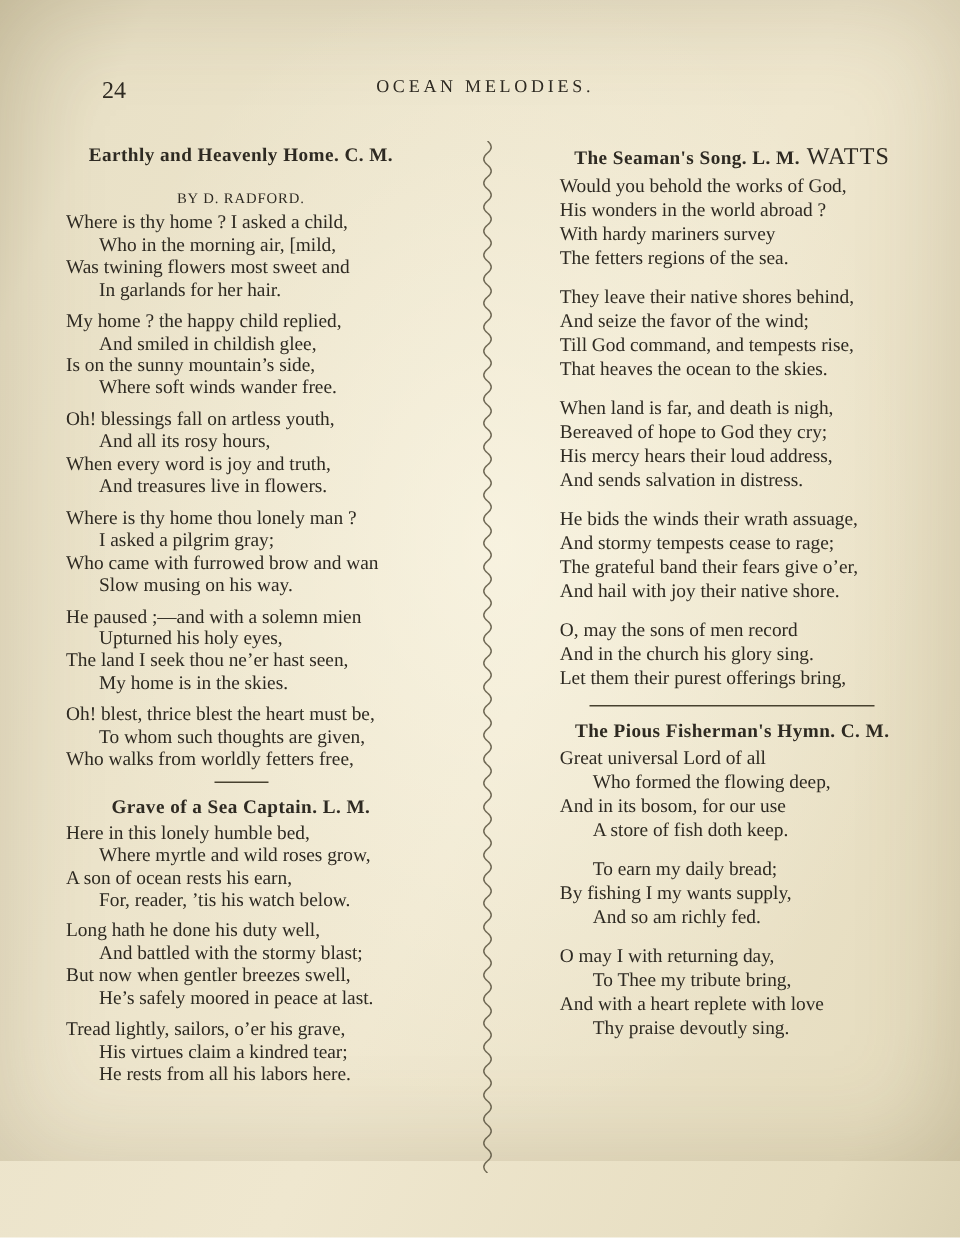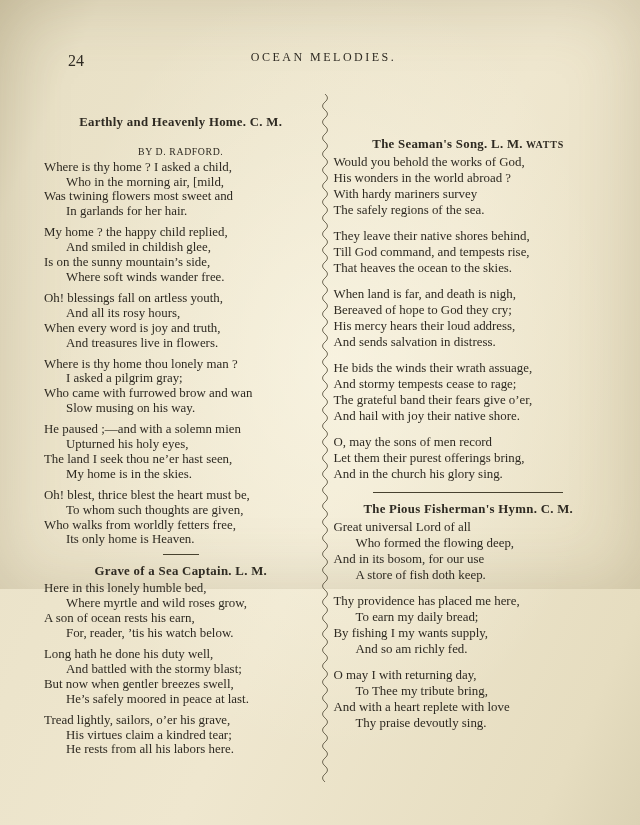--- a/index.html
+++ b/index.html
@@ -12,21 +12,21 @@
     overflow: hidden;
     font-family: "Liberation Serif", "DejaVu Serif", serif;
     color: #2e2a22;
     background:
       radial-gradient(ellipse at 52% 44%, rgba(255,252,238,0.55) 0%, rgba(255,252,238,0) 60%),
       linear-gradient(115deg, #d8cfb2 0%, #e9e1c7 10%, #efe7cf 55%, #e6ddc0 90%, #dbd2b4 100%);
   }
   .page {
     position: relative;
     width: 640px;
-    height: 589px;
+    height: 774px;
     box-sizing: border-box;
     padding: 50px 37px 0 44px;
     box-shadow: inset 0 0 70px rgba(110, 92, 52, 0.22);
   }
   .header {
     position: relative;
     height: 26px;
     margin-bottom: 18px;
   }
   .page-number {
@@ -35,21 +35,22 @@
     top: 2px;
     font-size: 16px;
   }
   .running-head {
     text-align: center;
     font-size: 12px;
     letter-spacing: 2.5px;
   }
   .columns {
     display: flex;
-    align-items: center;
+    align-items: flex-start;
+    gap: 40px;
   }
   .col {
     box-sizing: border-box;
   }
   .col-left  { width: 276px; }
   .col-right { width: 272px; }
   .divider-col {
     width: 16px;
     display: flex;
     justify-content: center;
@@ -57,22 +58,22 @@
   }
   .section-title {
     font-weight: bold;
     text-align: center;
     font-size: 12.8px;
     margin: 2px 0 2px 0;
     letter-spacing: 0.3px;
     white-space: nowrap;
   }
   .author {
-    font-weight: bold;
-    font-size: 10px;
+    font-weight: normal;
+    font-size: 16px;
     letter-spacing: 0.8px;
   }
   .byline {
     text-align: center;
     font-size: 9.8px;
     letter-spacing: 0.6px;
     margin-bottom: 3px;
     margin-top: 16px;
   }
   .verse {
@@ -137,21 +138,20 @@
         <div class="verse">
           <div class="line">He paused ;—and with a solemn mien</div>
           <div class="line indent">Upturned his holy eyes,</div>
           <div class="line">The land I seek thou ne’er hast seen,</div>
           <div class="line indent">My home is in the skies.</div>
         </div>
         <div class="verse">
           <div class="line">Oh! blest, thrice blest the heart must be,</div>
           <div class="line indent">To whom such thoughts are given,</div>
           <div class="line">Who walks from worldly fetters free,</div>
-          <div class="line indent">Its only home is Heaven.</div>
         </div>
         <div class="section-divider short"></div>
         <div class="section-title">Grave of a Sea Captain.  L. M.</div>
         <div class="verse">
           <div class="line">Here in this lonely humble bed,</div>
           <div class="line indent">Where myrtle and wild roses grow,</div>
           <div class="line">A son of ocean rests his earn,</div>
           <div class="line indent">For, reader, ’tis his watch below.</div>
         </div>
         <div class="verse">
@@ -172,54 +172,54 @@
         <path d="M6 0 Q11 4 6 8 Q1 12 6 16 Q11 20 6 24 Q1 28 6 32 Q11 36 6 40 Q1 44 6 48 Q11 52 6 56 Q1 60 6 64 Q11 68 6 72 Q1 76 6 80 Q11 84 6 88 Q1 92 6 96 Q11 100 6 104 Q1 108 6 112 Q11 116 6 120 Q1 124 6 128 Q11 132 6 136 Q1 140 6 144 Q11 148 6 152 Q1 156 6 160 Q11 164 6 168 Q1 172 6 176 Q11 180 6 184 Q1 188 6 192 Q11 196 6 200 Q1 204 6 208 Q11 212 6 216 Q1 220 6 224 Q11 228 6 232 Q1 236 6 240 Q11 244 6 248 Q1 252 6 256 Q11 260 6 264 Q1 268 6 272 Q11 276 6 280 Q1 284 6 288 Q11 292 6 296 Q1 300 6 304 Q11 308 6 312 Q1 316 6 320 Q11 324 6 328 Q1 332 6 336 Q11 340 6 344 Q1 348 6 352 Q11 356 6 360 Q1 364 6 368 Q11 372 6 376 Q1 380 6 384 Q11 388 6 392 Q1 396 6 400 Q11 404 6 408 Q1 412 6 416 Q11 420 6 424 Q1 428 6 432 Q11 436 6 440 Q1 444 6 448 Q11 452 6 456 Q1 460 6 464 Q11 468 6 472 Q1 476 6 480 Q11 484 6 488 Q1 492 6 496 Q11 500 6 504 Q1 508 6 512 Q11 516 6 520 Q1 524 6 528 Q11 532 6 536 Q1 540 6 544 Q11 548 6 552 Q1 556 6 560 Q11 564 6 568 Q1 572 6 576 Q11 580 6 584 Q1 588 6 592 Q11 596 6 600 Q1 604 6 608 Q11 612 6 616 Q1 620 6 624 Q11 628 6 632 Q1 636 6 640 Q11 644 6 648 Q1 652 6 656 Q11 660 6 664 Q1 668 6 672 Q11 676 6 680 Q1 684 6 688" fill="none" stroke="#5a5340" stroke-width="1" opacity="0.85"></path>
       </svg>
     </div>
 
     <div class="col col-right">
         <div class="section-title">The Seaman's Song.  L. M.<span class="author">  WATTS</span></div>
         <div class="verse">
           <div class="line">Would you behold the works of God,</div>
           <div class="line">His wonders in the world abroad ?</div>
           <div class="line">With hardy mariners survey</div>
-          <div class="line">The safely regions of the sea.</div>
+          <div class="line">The fetters regions of the sea.</div>
         </div>
         <div class="verse">
           <div class="line">They leave their native shores behind,</div>
+          <div class="line">And seize the favor of the wind;</div>
           <div class="line">Till God command, and tempests rise,</div>
           <div class="line">That heaves the ocean to the skies.</div>
         </div>
         <div class="verse">
           <div class="line">When land is far, and death is nigh,</div>
           <div class="line">Bereaved of hope to God they cry;</div>
           <div class="line">His mercy hears their loud address,</div>
           <div class="line">And sends salvation in distress.</div>
         </div>
         <div class="verse">
           <div class="line">He bids the winds their wrath assuage,</div>
           <div class="line">And stormy tempests cease to rage;</div>
           <div class="line">The grateful band their fears give o’er,</div>
           <div class="line">And hail with joy their native shore.</div>
         </div>
         <div class="verse">
           <div class="line">O, may the sons of men record</div>
+          <div class="line">And in the church his glory sing.</div>
           <div class="line">Let them their purest offerings bring,</div>
-          <div class="line">And in the church his glory sing.</div>
         </div>
         <div class="section-divider long"></div>
         <div class="section-title">The Pious Fisherman's Hymn. C. M.</div>
         <div class="verse">
           <div class="line">Great universal Lord of all</div>
           <div class="line indent">Who formed the flowing deep,</div>
           <div class="line">And in its bosom, for our use</div>
           <div class="line indent">A store of fish doth keep.</div>
         </div>
         <div class="verse">
-          <div class="line">Thy providence has placed me here,</div>
           <div class="line indent">To earn my daily bread;</div>
           <div class="line">By fishing I my wants supply,</div>
           <div class="line indent">And so am richly fed.</div>
         </div>
         <div class="verse">
           <div class="line">O may I with returning day,</div>
           <div class="line indent">To Thee my tribute bring,</div>
           <div class="line">And with a heart replete with love</div>
           <div class="line indent">Thy praise devoutly sing.</div>
         </div>

